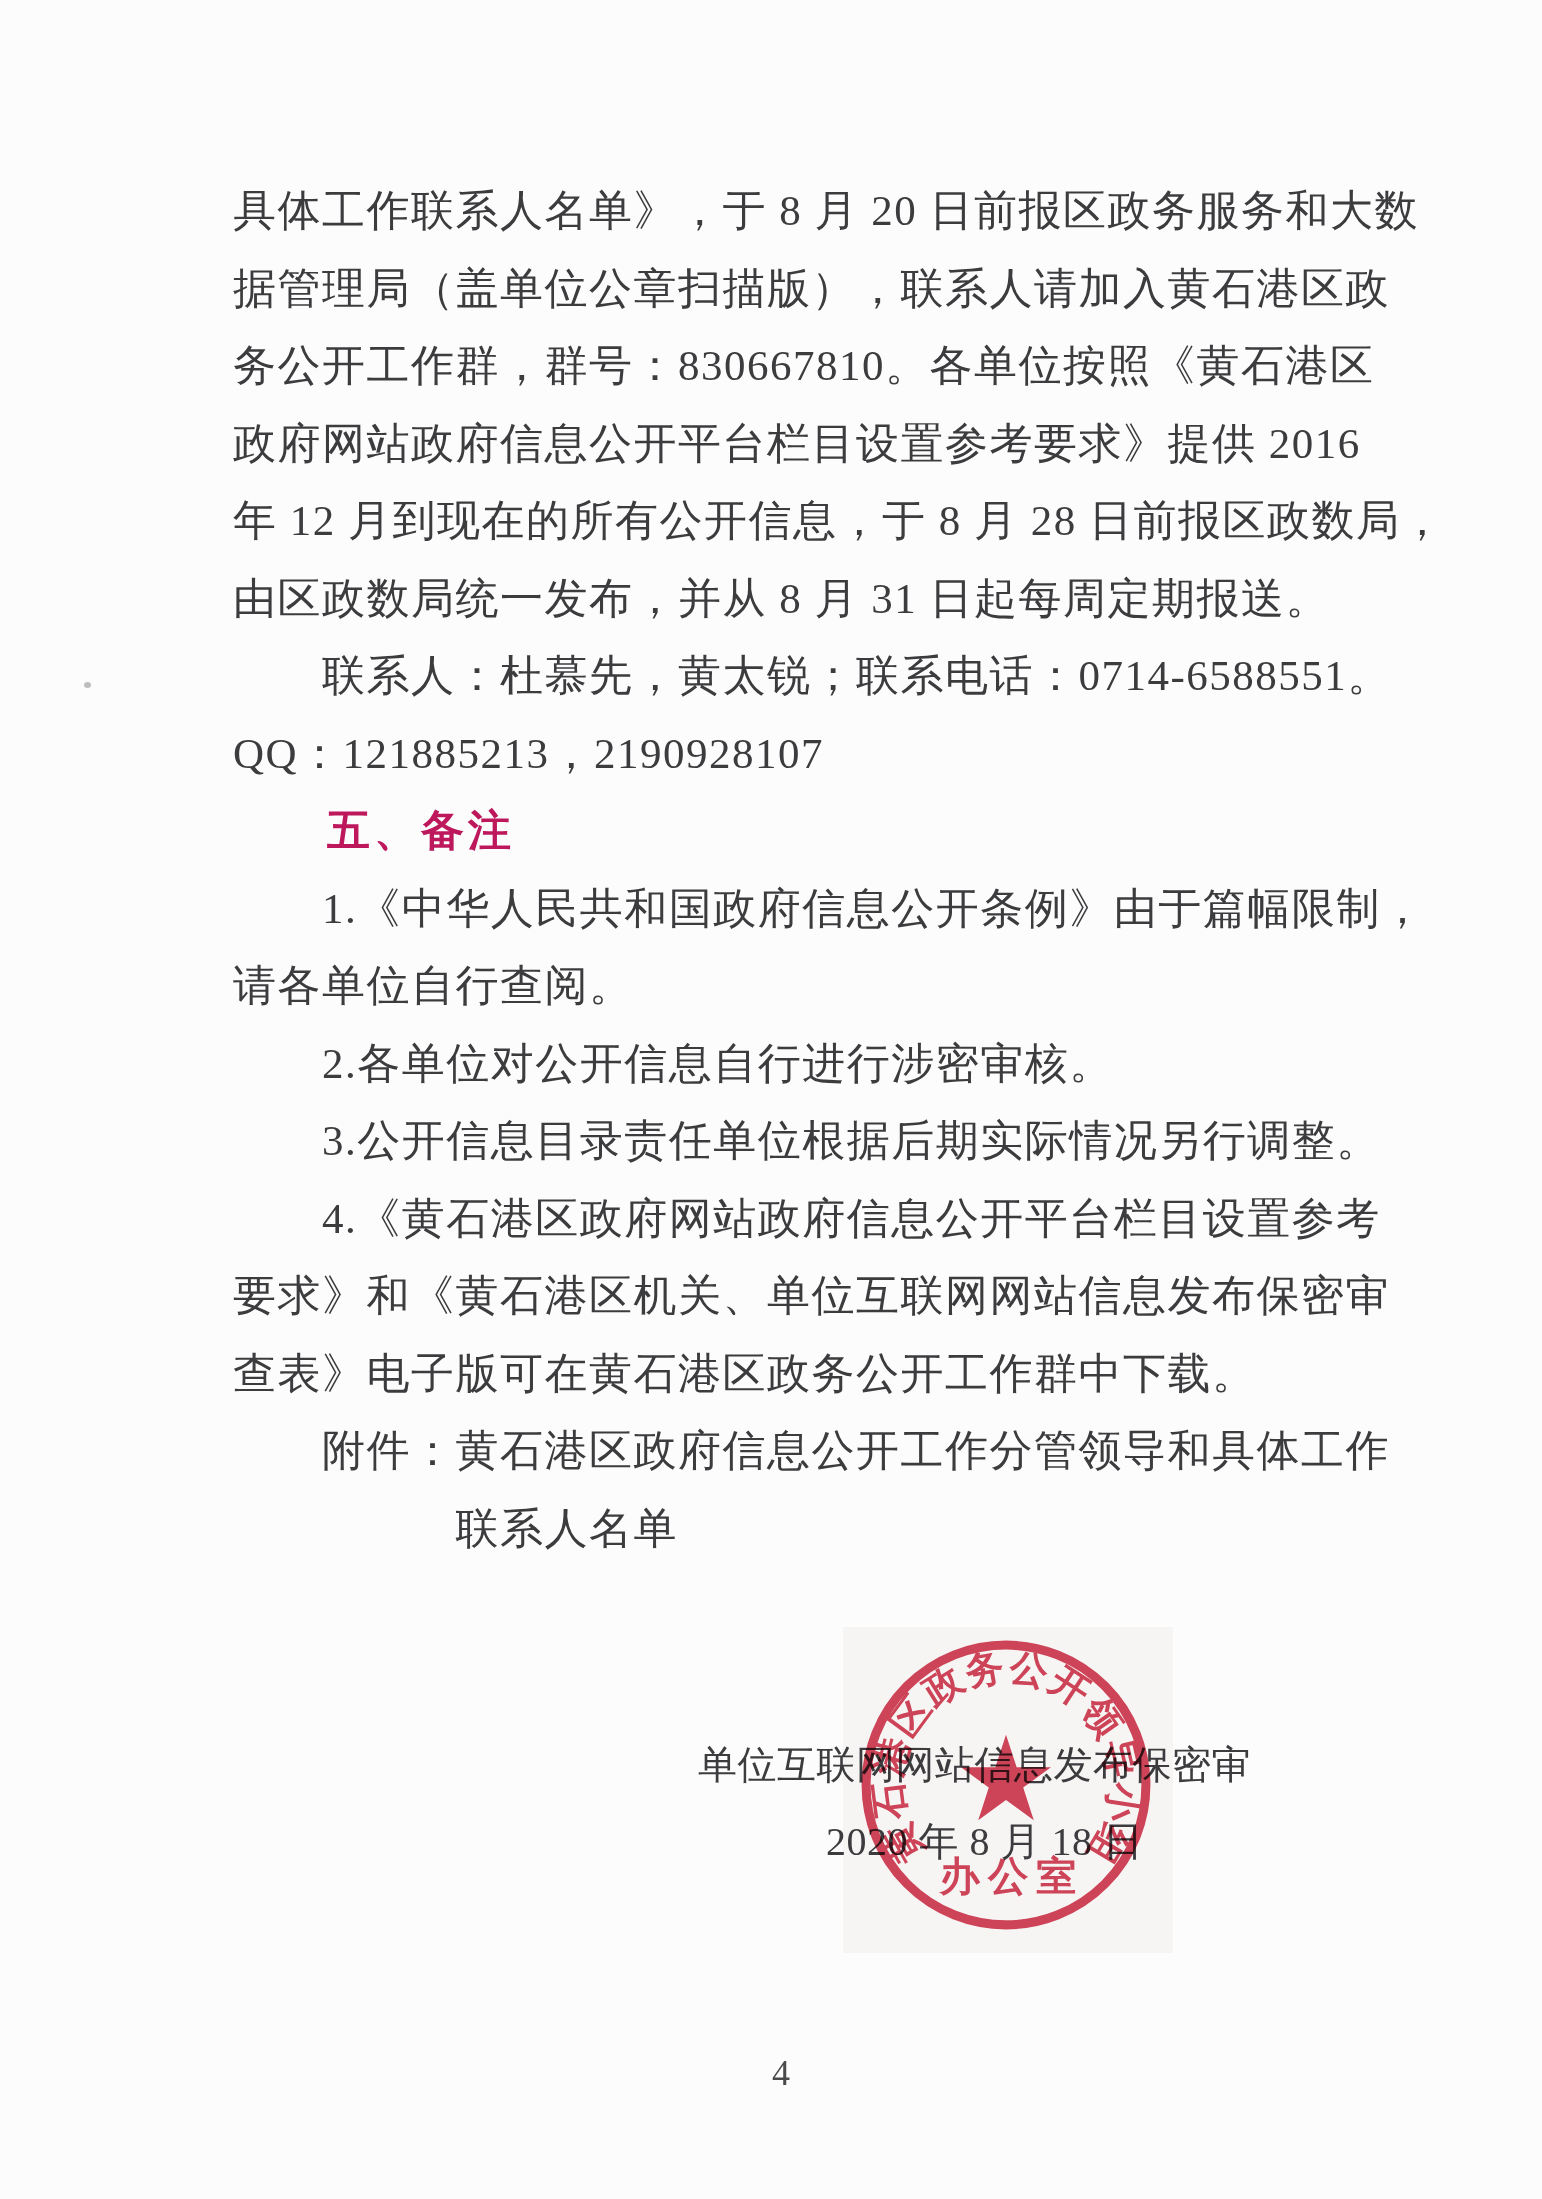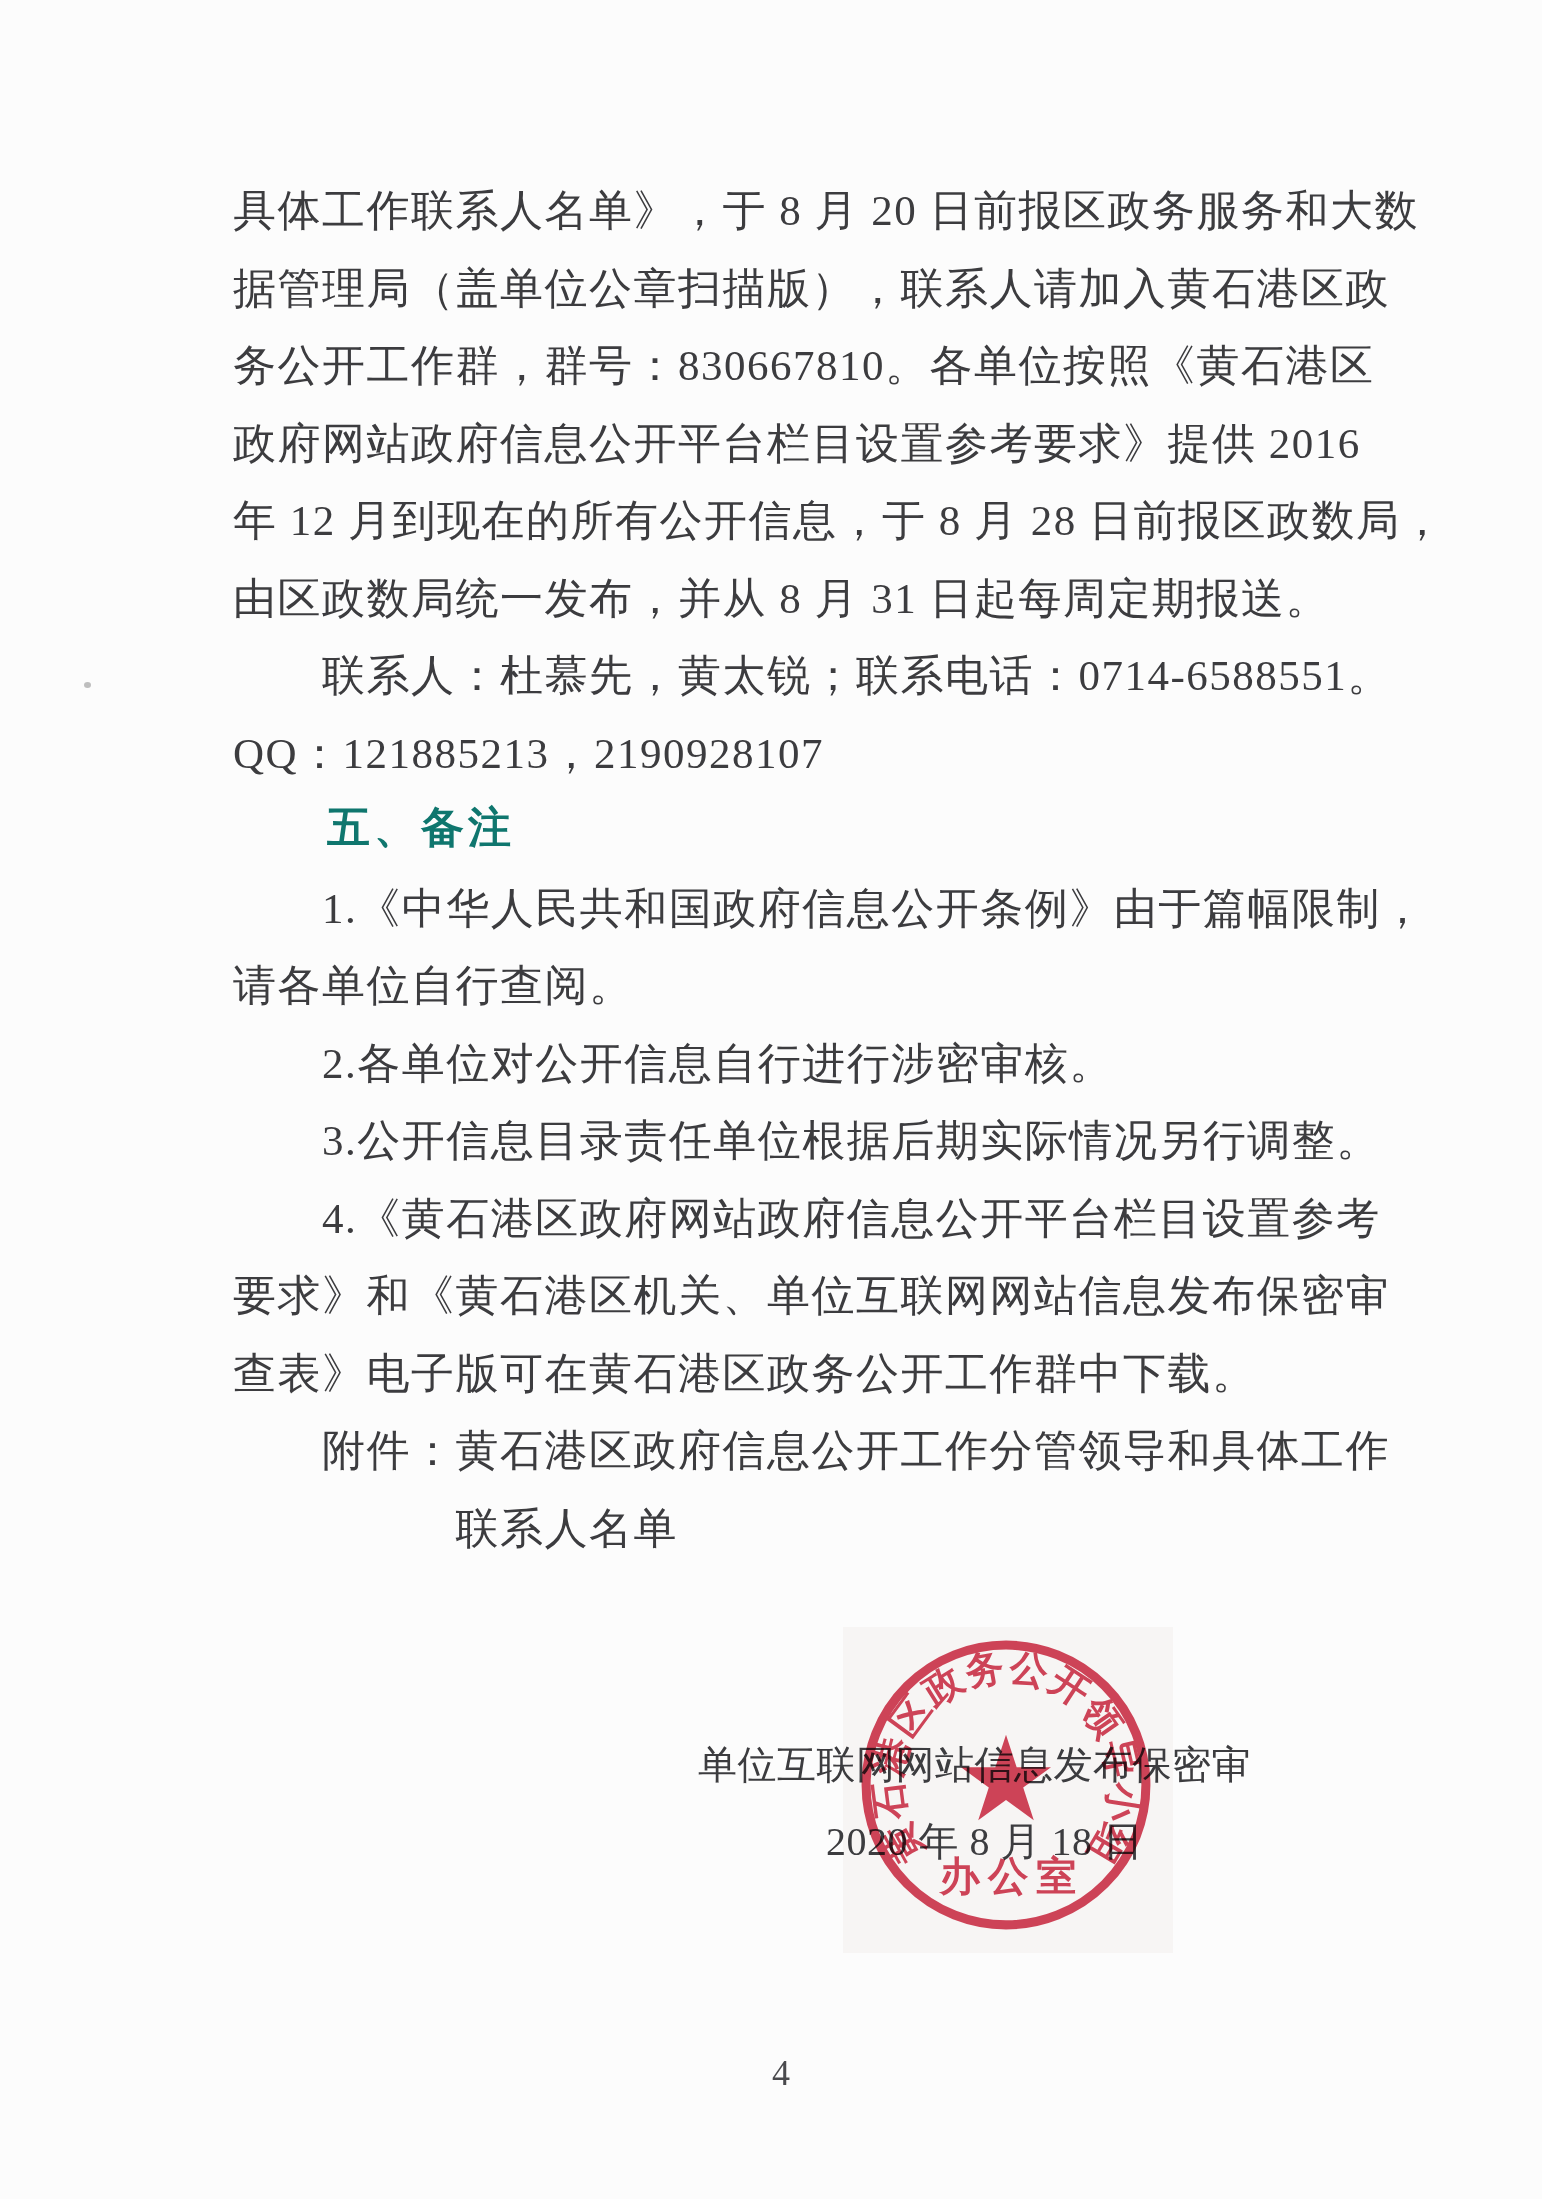--- a/index.html
+++ b/index.html
@@ -21,23 +21,23 @@
     width: 1128px;
     font-size: 43px;
     line-height: 77.5px;
     letter-spacing: 1.5px;
     color: #3c3c3f;
     white-space: pre;
     margin-left: 11px;
   }
   .body-text .line { height: 77.5px; }
   .body-text .line.bold {
-    font-family: Liberation Mono, monospace;
+    font-family: Liberation Sans, sans-serif;
     font-weight: bold;
-    color: #0f766e;
+    color: #be185d;
     letter-spacing: 4px;
   }
   
   .signature {
     position: absolute;
     left: 698px;
     top: 1738px;
     font-size: 39px;
     letter-spacing: 0.5px;
     color: #3c3c3f;

